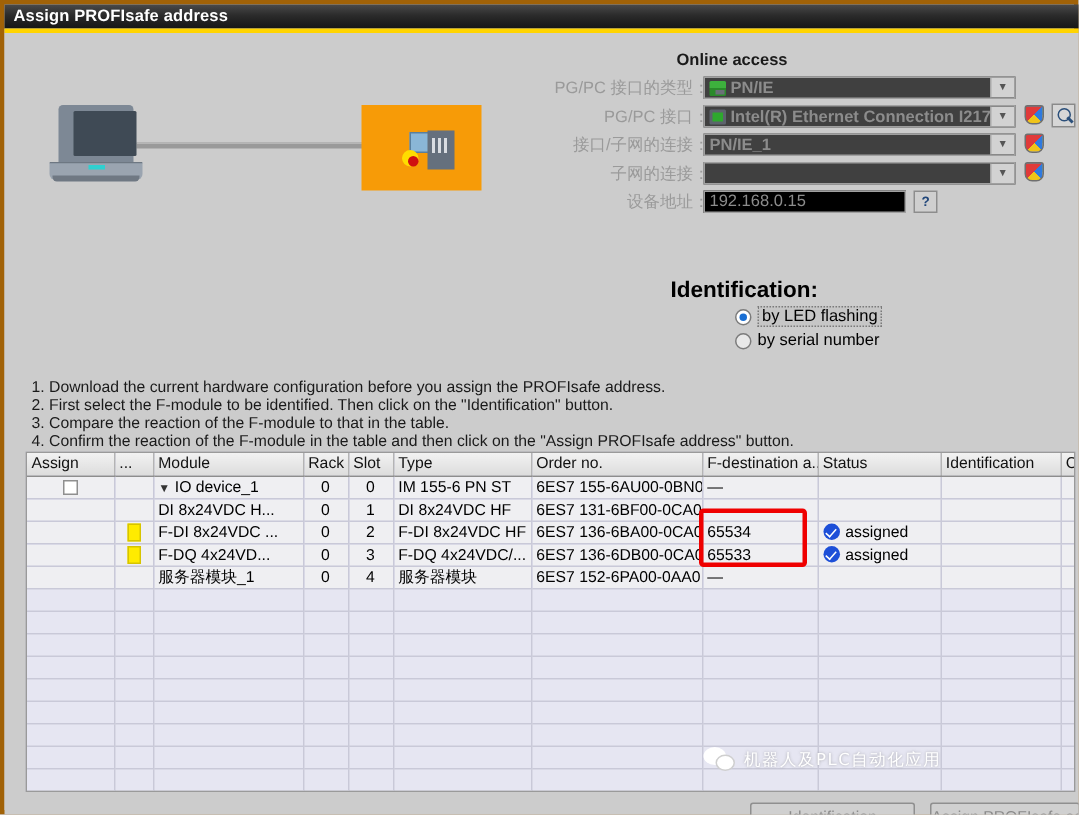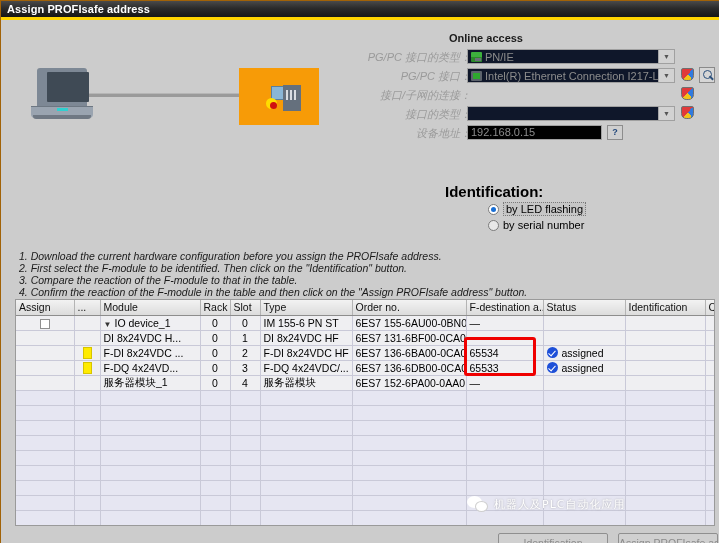--- a/index.html
+++ b/index.html
@@ -14,21 +14,21 @@
     font-family: "Liberation Sans", sans-serif;
     font-size: 11px;
     color: #000;
     position: relative;
   }
   .dialog {
     position: absolute;
     left: 0; top: 0;
     width: 719px; height: 543px;
     background: #cccccc;
-    border: 1px solid #a16207;
+    border: 3px solid #a16207;
     box-sizing: border-box;
   }
   
   .titlebar {
     position: absolute;
     left: 0; top: 0;
     width: 719px;
     height: 16px;
     background: linear-gradient(to bottom, #4a4a4a 0%, #2b2b2b 45%, #161616 100%);
     color: #ffffff;
@@ -154,46 +154,46 @@
     left: 448px; top: 12px;
     font-weight: bold;
     font-size: 11px;
     color: #1a1a1a;
   }
   .form-row {
     position: absolute;
     height: 17px;
     display: flex;
     align-items: center;
-    font-style: italic;
   }
   .form-label {
     position: absolute;
     right: 0;
     top: 0;
     width: 110px;
     text-align: right;
     color: #9a9a9a;
     font-size: 11px;
     line-height: 17px;
     white-space: nowrap;
   }
   .combo {
     position: absolute;
     height: 15px;
-    background: #0f172a;
+    background: #404040;
     border: 1px solid #a0a0a0;
     box-sizing: border-box;
     display: flex;
     align-items: center;
     color: #8c8c8c;
     font-size: 11px;
     padding-left: 3px;
     overflow: hidden;
     white-space: nowrap;
+    font-weight: bold;
   }
   .combo .arrow {
     position: absolute;
     right: 0; top: 0;
     width: 15px; height: 13px;
     background: #d2d2d2;
     border-left: 1px solid #a8a8a8;
     display: flex;
     align-items: center;
     justify-content: center;
@@ -328,21 +328,21 @@
   }
   
   .instructions {
     position: absolute;
     left: 18px; top: 230px;
     width: 600px;
     font-size: 10.5px;
     line-height: 12px;
     color: #1a1a1a;
   }
-  .instructions div { white-space: nowrap; font-style: italic; }
+  .instructions div { white-space: nowrap; }
   
   .table-wrap {
     position: absolute;
     left: 14px; top: 279px;
     width: 700px;
     height: 227px;
     border: 1px solid #9a9a9a;
     box-sizing: border-box;
     background: #e8e8f4;
     overflow: hidden;
@@ -530,24 +530,28 @@
       <span class="mini-icon icon-nic"></span>
       <span>Intel(R) Ethernet Connection I217-LM</span>
       <span class="arrow">▼</span>
     </div>
     <div class="shield" style="left:680px; top:48px;"></div>
     <div class="magnifier-btn" style="left:698px; top:47px;"></div>
 
     <div class="form-row" style="left:360px; top:67px; width:110px;">
       <div class="form-label">接口/子网的连接：</div>
     </div>
+    <div class="combo" style="left:466px; top:67px; width:208px;">
+      <span>PN/IE_1</span>
+      <span class="arrow">▼</span>
+    </div>
     <div class="shield" style="left:680px; top:67px;"></div>
 
     <div class="form-row" style="left:360px; top:86px; width:110px;">
-      <div class="form-label">接口的类型：</div>
+      <div class="form-label">子网的连接：</div>
     </div>
     <div class="combo" style="left:466px; top:86px; width:208px;">
       <span></span>
       <span class="arrow">▼</span>
     </div>
     <div class="shield" style="left:680px; top:86px;"></div>
 
     <div class="form-row" style="left:360px; top:105px; width:110px;">
       <div class="form-label">设备地址：</div>
     </div>

